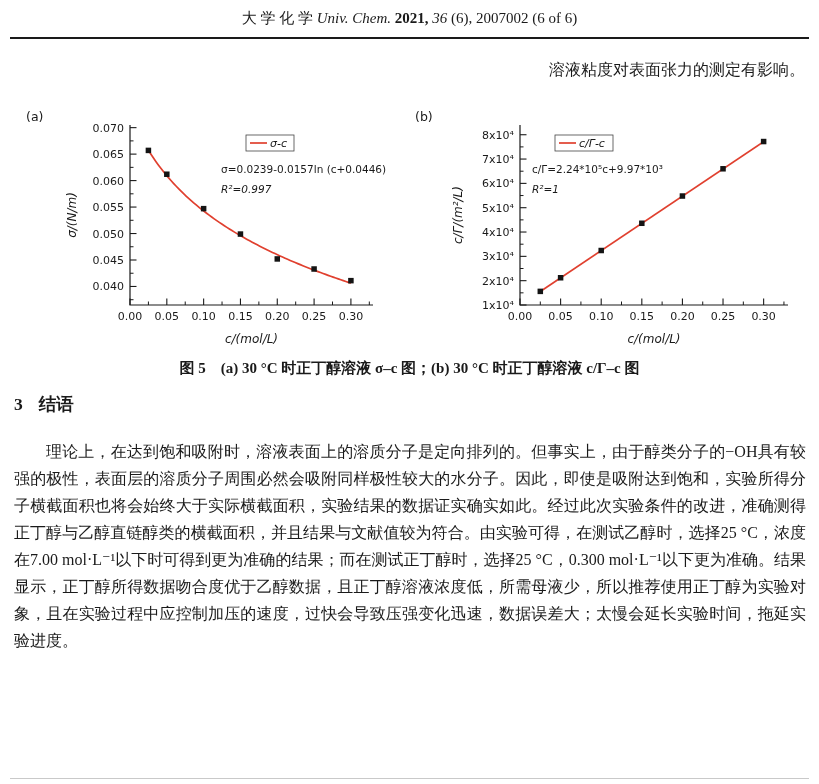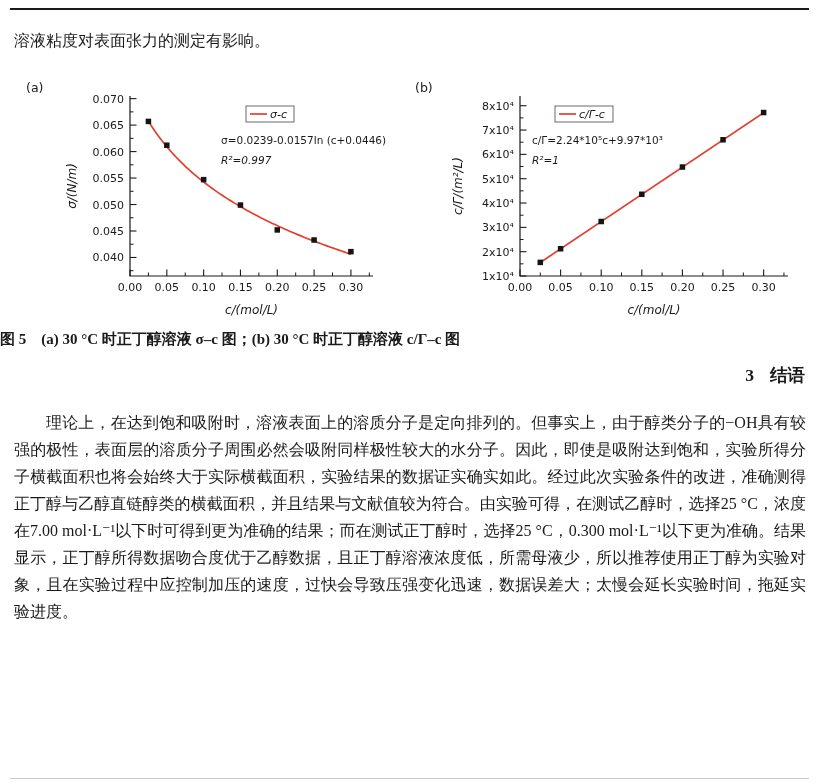--- a/index.html
+++ b/index.html
@@ -4,39 +4,40 @@
 <style>
   html,body{margin:0;padding:0;background:#ffffff;}
   .page{
     position:relative;width:819px;height:784px;background:#fff;overflow:hidden;
     font-family:"Liberation Serif","DejaVu Serif",serif;color:#1a1a1a;
   }
   .header{padding-top:8px;text-align:center;font-size:15px;line-height:21px;}
   .seg-italic{font-style:italic;}
   .seg-bold{font-weight:bold;}
   .rule-top{margin:8px 10px 0 10px;border-top:2px solid #1a1a1a;height:0;}
-  .intro{margin:20px 14px 0 14px;font-size:16px;line-height:22px;}
+  .intro{margin:20px 14px 0 14px;font-size:16px;line-height:22px;text-align:right;}
   .figure{position:relative;height:246px;margin-top:24px;}
   #chart-a{position:absolute;left:18px;top:0;}
   #chart-b{position:absolute;left:410px;top:0;}
-  .caption{margin-top:8px;font-weight:bold;font-size:15px;}
+  .caption{margin-top:8px;text-align:center;font-weight:bold;font-size:15px;}
   .body-para{margin:12px 13px 0 14px;font-size:16px;line-height:27px;
     text-align:justify;text-indent:2em;}
-  .section-heading{margin:14px 14px 0 14px;font-size:17.5px;font-weight:bold;text-align:right;}
+  .section-heading{margin:14px 14px 0 14px;font-size:17.5px;font-weight:bold;}
   .section-heading .sec-num{margin-right:16px;}
   .body-para.conclusion{margin-top:22px;}
   .bottom-rule{position:absolute;left:10px;right:10px;bottom:5px;
     border-top:1px solid #c9c9c9;height:0;}
   svg text{fill:#1a1a1a;font-family:"DejaVu Sans","Liberation Sans",sans-serif;}
 </style>
 </head>
 <body>
 
 <div class="page">
 
+  <div class="header"><span class="seg-normal">大 学 化 学 </span><span class="seg-italic">Univ. Chem. </span><span class="seg-bold">2021, </span><span class="seg-italic">36</span><span class="seg-normal"> (6), 2007002 (6 of 6)</span></div>
 
   <div class="rule-top"></div>
 
   <p class="intro">溶液粘度对表面张力的测定有影响。</p>
 
   <div class="figure">
     <svg id="chart-a" width="392" height="246" viewBox="0 0 392 246">
         <path d="M 112 20 L 112 200 L 355 200" stroke="#1a1a1a" stroke-width="1.2" fill="none"></path>
         <g>
           <line x1="130.4090909090909" y1="200" x2="130.4090909090909" y2="196.5" stroke="#1a1a1a" stroke-width="1"></line>

